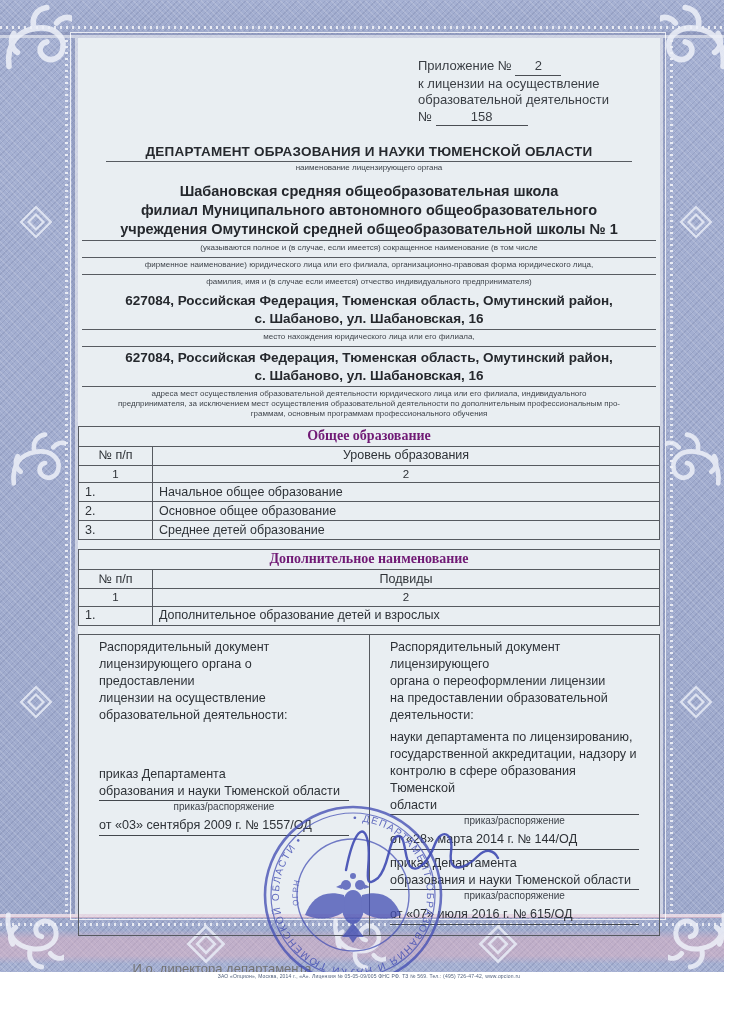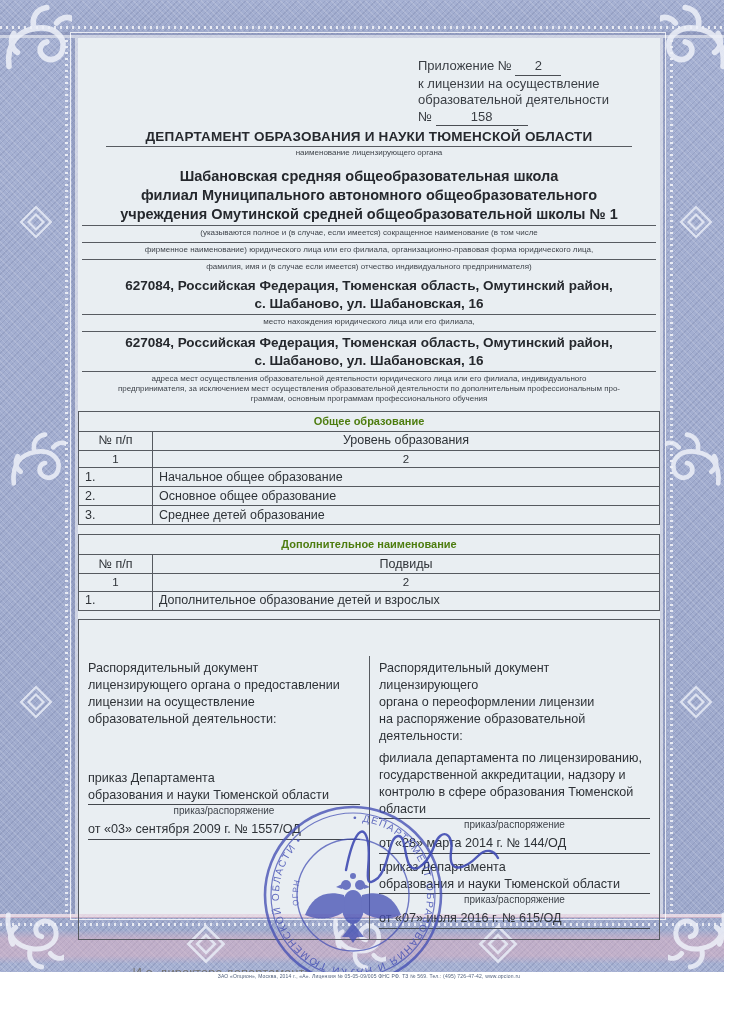--- a/index.html
+++ b/index.html
@@ -27,37 +27,37 @@
   .orn{position:absolute;opacity:.85;}
   .inner-edge{position:absolute;left:70px;top:32px;right:58px;bottom:52px;border:1px solid rgba(255,255,255,.8);pointer-events:none;}
   
   .content{position:absolute;left:78px;top:38px;width:582px;bottom:60px;font-size:12.5px;line-height:16.5px;}
   .caption{font-size:8px;line-height:10px;color:#3f444b;text-align:center;}
   .rule{border-bottom:1px solid #575b61;height:0;margin:1px 4px 2px;}
   .fill{display:inline-block;border-bottom:1px solid #4a4e54;text-align:center;}
   
   .appendix{width:238px;margin:20px 0 0 auto;padding-right:4px;font-size:13px;line-height:16.5px;color:#3a3e44;}
   
-  .issuer{margin-top:3px;text-align:center;}
+  .issuer{margin-top:18px;text-align:center;}
   .issuer-name{font-weight:bold;font-size:13.5px;letter-spacing:.2px;color:#26292e;}
   
   .org{margin-top:9px;text-align:center;}
   .org-line{font-weight:bold;font-size:14.5px;line-height:19px;color:#25282d;}
   .addr-line{font-weight:bold;font-size:13.5px;line-height:18px;color:#25282d;text-align:center;}
   
   table{border-collapse:collapse;width:100%;table-layout:fixed;}
   .edu-table{margin-top:7px;font-size:12.5px;color:#2e3237;}
   .edu-table td{border:1px solid #565a60;padding:0 6px;height:18px;}
-  .edu-table .t-title{font-weight:bold;font-size:11px;text-align:center;height:19px;color:#4d7c0f;}
+  .edu-table .t-title{font-weight:bold;font-size:14px;text-align:center;height:19px;color:#701a75;font-family:Liberation Serif, serif;}
   .edu-table .t-head{text-align:center;}
   .edu-table .t-sub{text-align:center;height:15px;font-size:11.5px;}
   .edu-table col.c1{width:74px;}
   
   .orders{display:flex;margin-top:8px;border:1px solid #565a60;font-size:12.6px;color:#2e3237;}
-  .orders .cell{width:50%;box-sizing:border-box;padding:4px 9px 10px;margin-top:36px;}
+  .orders .cell{width:50%;box-sizing:border-box;padding:4px 20px 10px;}
   .orders .cell.r{border-left:1px solid #565a60;}
   .orders .hline{line-height:17px;}
   .orders .spacer{height:42px;}
   .orders .ul{border-bottom:1px solid #43474d;line-height:17px;}
   .orders .cap{font-size:10px;line-height:11px;color:#3f444b;text-align:center;}
   .orders .ord{border-bottom:1px solid #43474d;line-height:19px;margin-top:4px;font-weight:500;}
   
   .sig{position:relative;margin-top:24px;height:120px;font-size:13px;}
   .sig-col{position:absolute;top:0;}
   .sig-pos{left:8px;width:272px;}
@@ -258,24 +258,24 @@
           <div class="hline">образовательной деятельности:</div>
           <div class="spacer"></div>
           <div class="hline">приказ Департамента</div>
           <div class="ul">образования и науки Тюменской области</div>
           <div class="cap">приказ/распоряжение</div>
           <div class="ord">от «03» сентября 2009 г. № 1557/ОД</div>
         </div>
         <div class="cell r">
           <div class="hline">Распорядительный документ лицензирующего</div>
           <div class="hline">органа о переоформлении лицензии</div>
-          <div class="hline">на распоряжение образовательной</div>
+          <div class="hline">на предоставлении образовательной</div>
           <div class="hline">деятельности:</div>
           <div style="height:5px"></div>
-          <div class="hline">филиала департамента по лицензированию,</div>
+          <div class="hline">науки департамента по лицензированию,</div>
           <div class="hline">государственной аккредитации, надзору и</div>
           <div class="hline">контролю в сфере образования Тюменской</div>
           <div class="ul">области</div>
           <div class="cap">приказ/распоряжение</div>
           <div class="ord">от «28» марта 2014 г. № 144/ОД</div>
           <div style="height:5px"></div>
           <div class="hline">приказ Департамента</div>
           <div class="ul">образования и науки Тюменской области</div>
           <div class="cap">приказ/распоряжение</div>
           <div class="ord">от «07» июля 2016 г. № 615/ОД</div>

